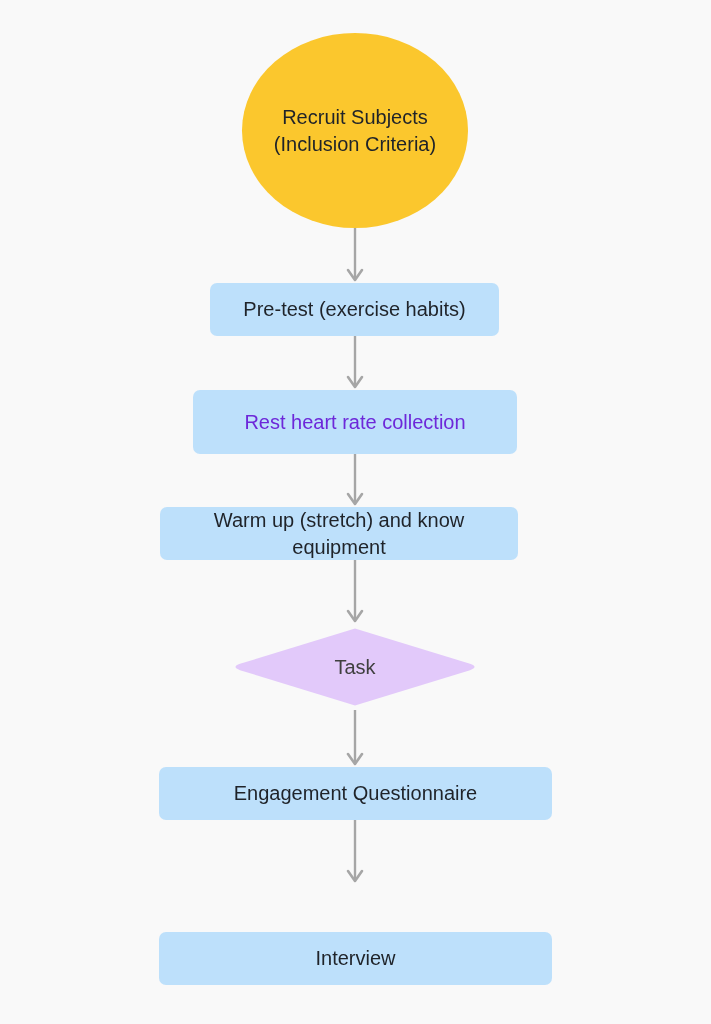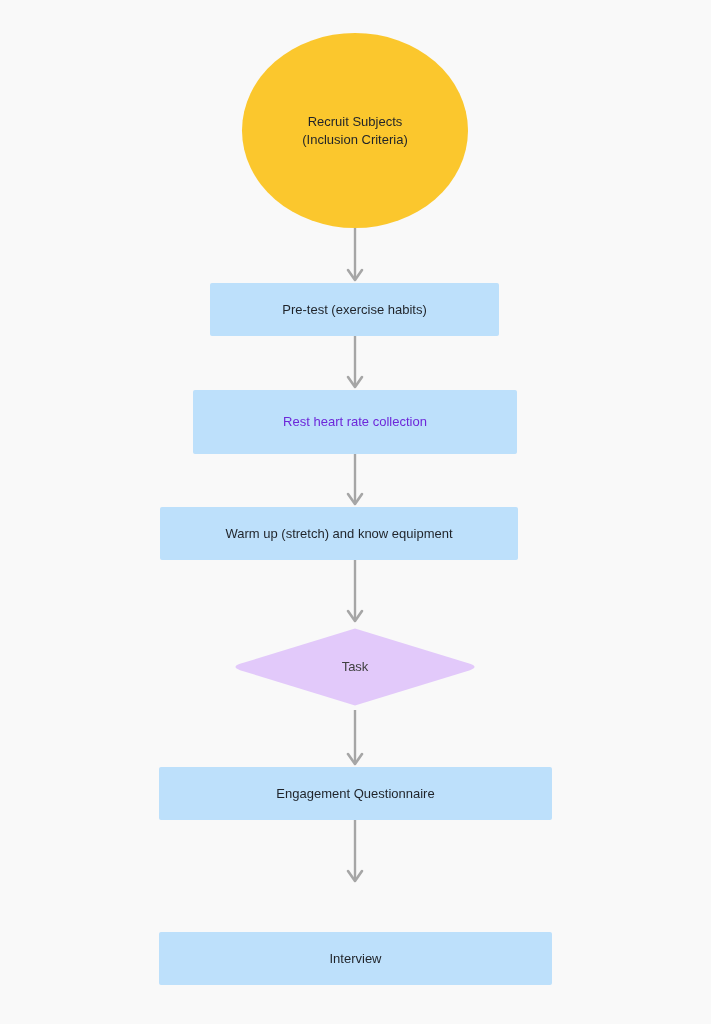--- a/index.html
+++ b/index.html
@@ -18,37 +18,37 @@
     width: 711px;
     height: 1024px;
   }
   .node {
     position: absolute;
     display: flex;
     align-items: center;
     justify-content: center;
     text-align: center;
     color: #1f2329;
-    font-size: 13px;
+    font-size: 20px;
     line-height: 1.35;
     box-sizing: border-box;
   }
   .node-label {
     position: relative;
     z-index: 2;
     white-space: pre-line;
     padding: 0 6px;
   }
   
   .node.ellipse {
     border-radius: 50%;
   }
   
   .node.process {
-    border-radius: 2px;
+    border-radius: 7px;
   }
   
   .node.diamond {
     background: transparent !important;
   }
   .node.diamond .diamond-shape {
     position: absolute;
     left: 0;
     top: 0;
     width: 100%;

